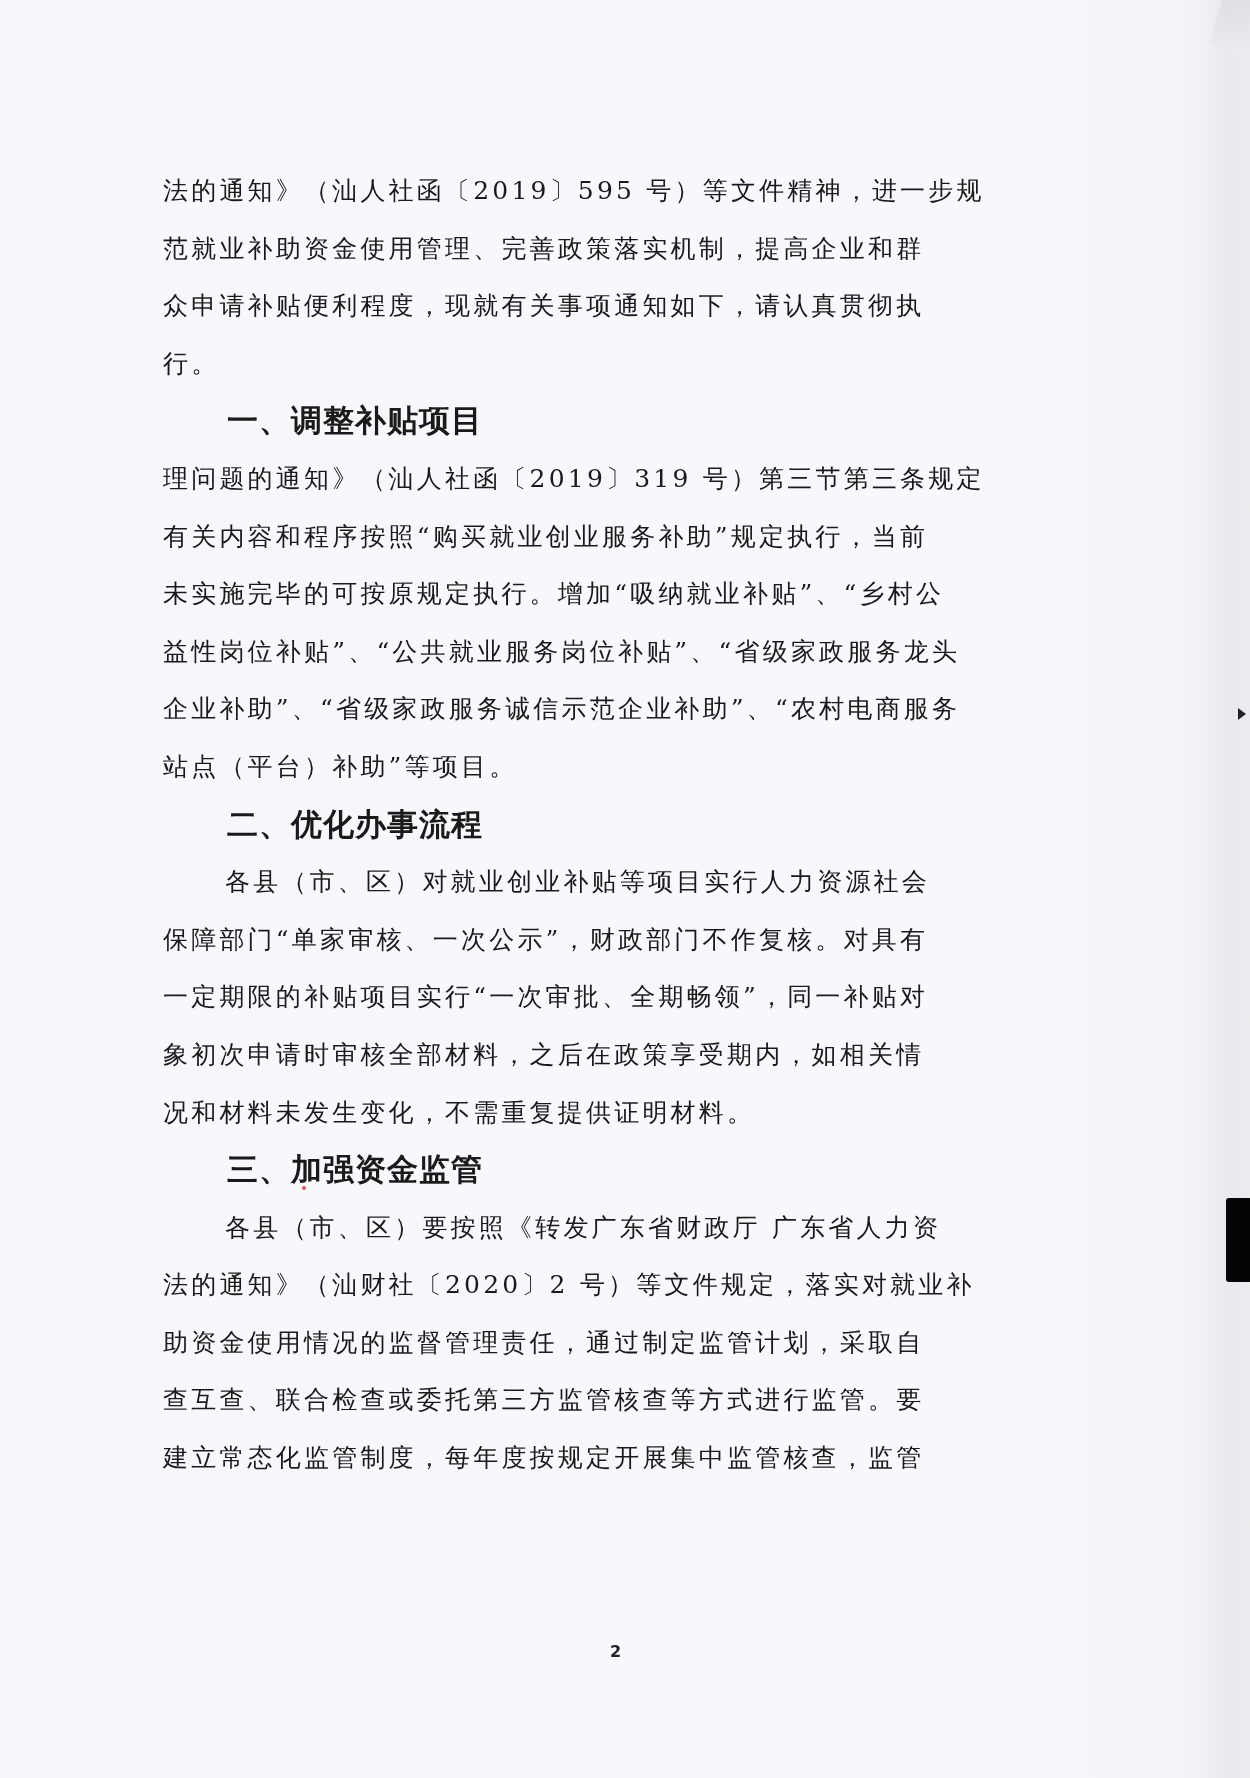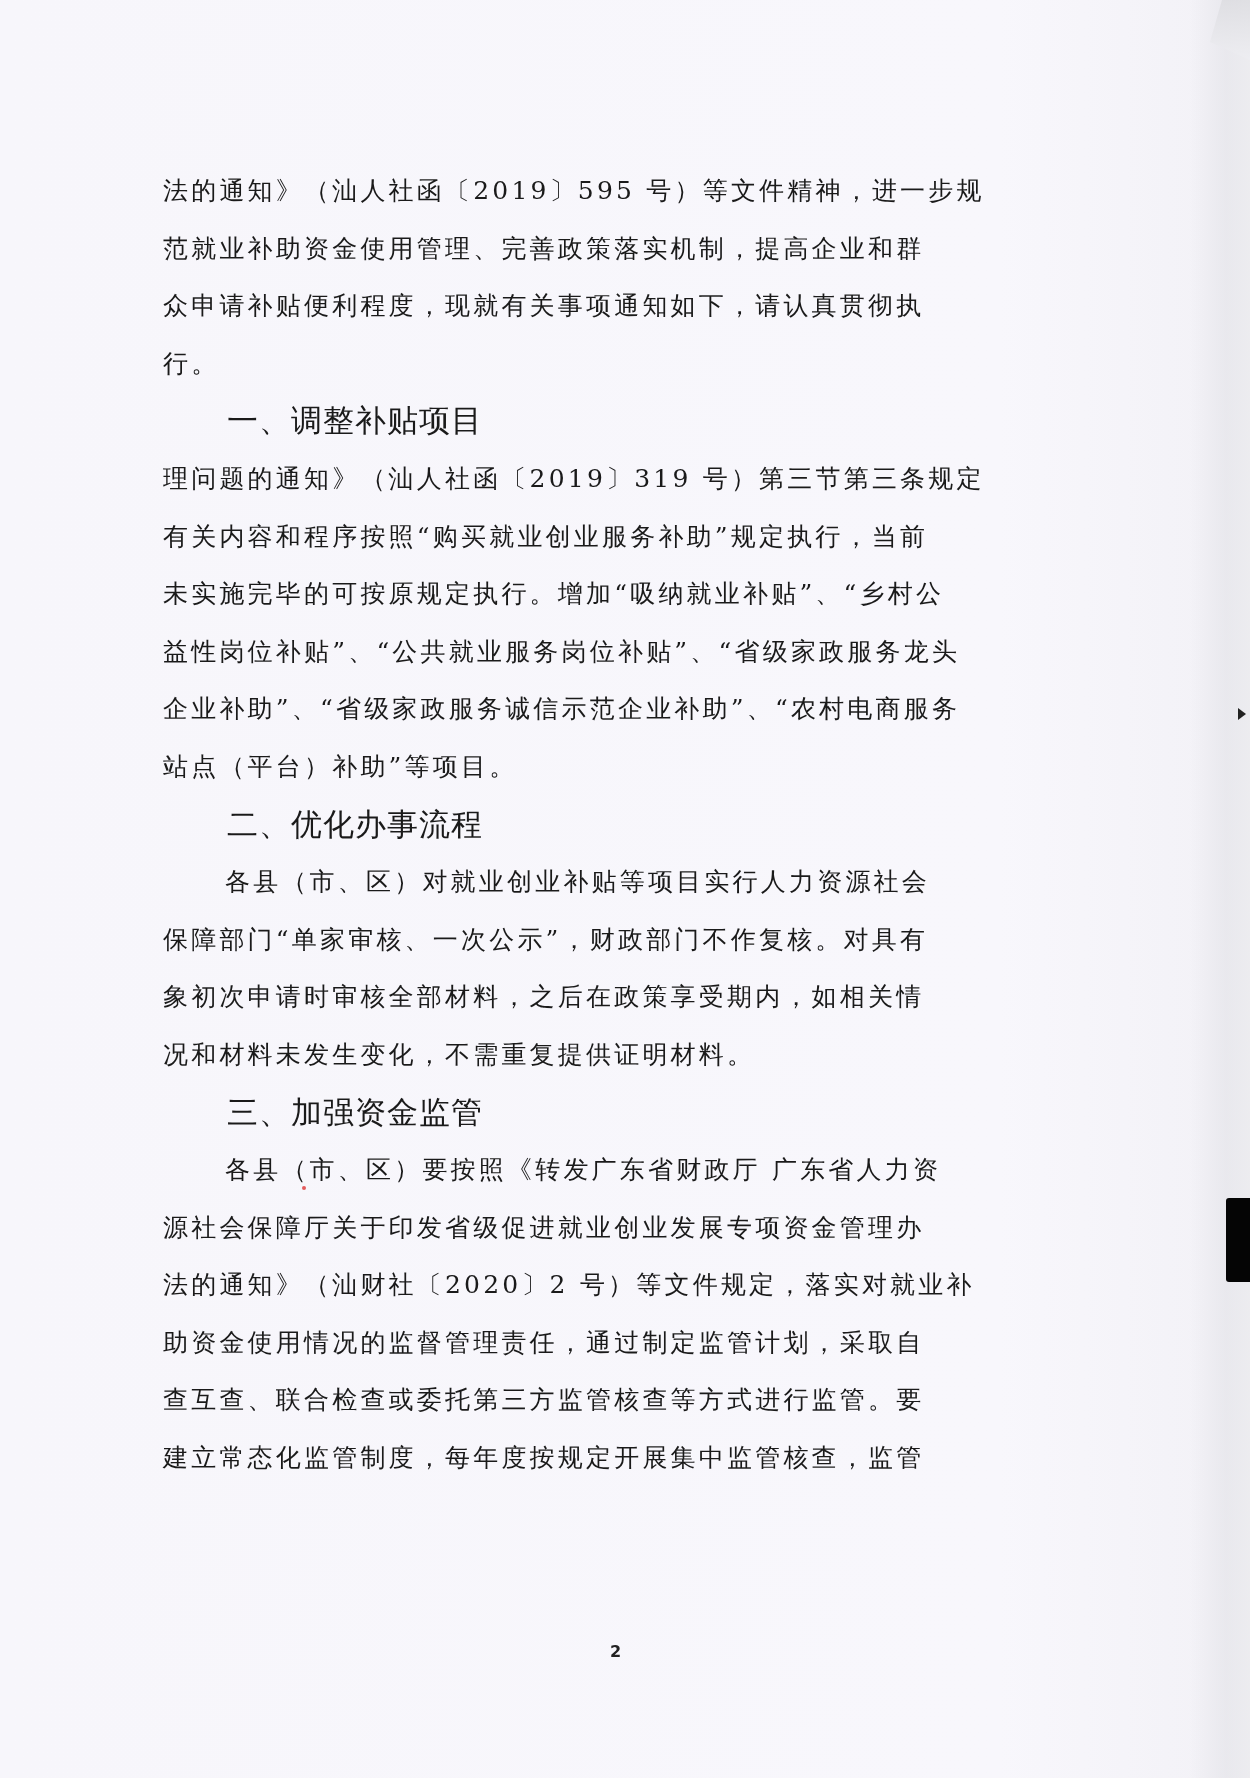--- a/index.html
+++ b/index.html
@@ -63,21 +63,21 @@
       font-size: 25px;
       letter-spacing: 3.2px;
       white-space: nowrap;
       overflow: visible;
     }
     .line.indent {
       padding-left: 62px;
     }
     .heading {
       font-family: "DejaVu Sans", "Liberation Sans", sans-serif;
-      font-weight: normal;
+      font-weight: bold;
       font-size: 31px;
       letter-spacing: 1px;
       padding-left: 64px;
       height: 57.6px;
       line-height: 57.6px;
       white-space: nowrap;
     }
     .page-number {
       position: absolute;
       left: 610px;
@@ -116,26 +116,26 @@
     <div class="line">理问题的通知》（汕人社函〔2019〕319 号）第三节第三条规定</div>
     <div class="line">有关内容和程序按照“购买就业创业服务补助”规定执行，当前</div>
     <div class="line">未实施完毕的可按原规定执行。增加“吸纳就业补贴”、“乡村公</div>
     <div class="line">益性岗位补贴”、“公共就业服务岗位补贴”、“省级家政服务龙头</div>
     <div class="line">企业补助”、“省级家政服务诚信示范企业补助”、“农村电商服务</div>
     <div class="line">站点（平台）补助”等项目。</div>
 
     <div class="heading">二、优化办事流程</div>
     <div class="line indent">各县（市、区）对就业创业补贴等项目实行人力资源社会</div>
     <div class="line">保障部门“单家审核、一次公示”，财政部门不作复核。对具有</div>
+    <div class="line">一定期限的补贴项目实行“一次审批、全期畅领”，同一补贴对</div>
     <div class="line">象初次申请时审核全部材料，之后在政策享受期内，如相关情</div>
     <div class="line">况和材料未发生变化，不需重复提供证明材料。</div>
 
     <div class="heading">三、加强资金监管</div>
     <div class="line indent">各县（市、区）要按照《转发广东省财政厅 广东省人力资</div>
-    <div class="line">源社会保障厅关于印发省级促进就业创业发展专项资金管理办</div>
     <div class="line">法的通知》（汕财社〔2020〕2 号）等文件规定，落实对就业补</div>
     <div class="line">助资金使用情况的监督管理责任，通过制定监管计划，采取自</div>
     <div class="line">查互查、联合检查或委托第三方监管核查等方式进行监管。要</div>
     <div class="line">建立常态化监管制度，每年度按规定开展集中监管核查，监管</div>
   </div>
 
   <div class="page-number">2</div>
 </div>
 
 </body></html>

